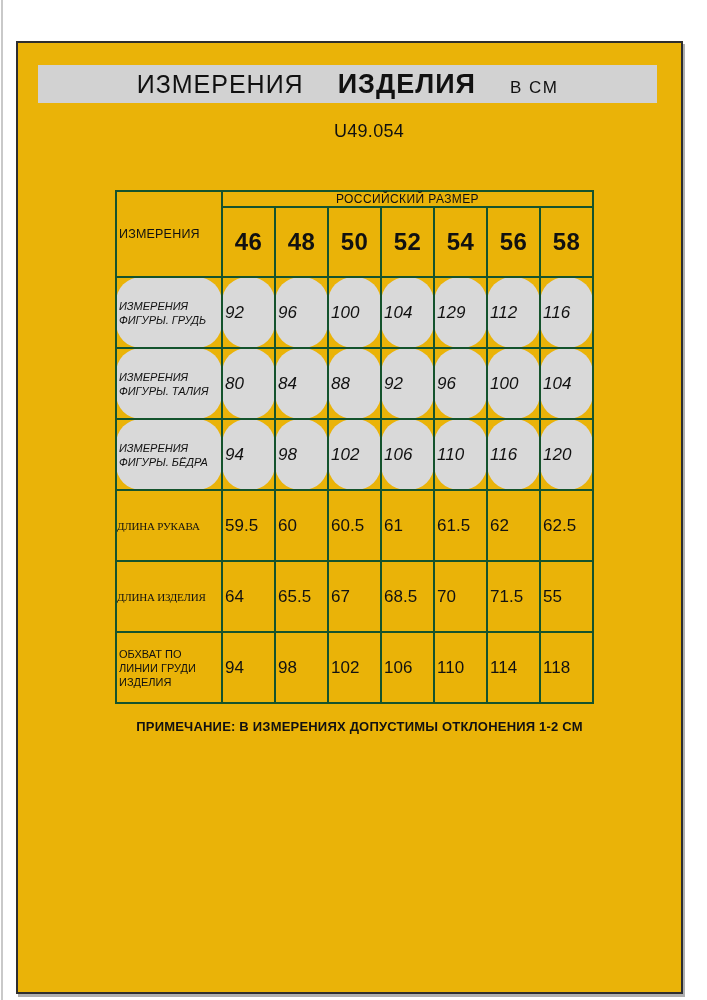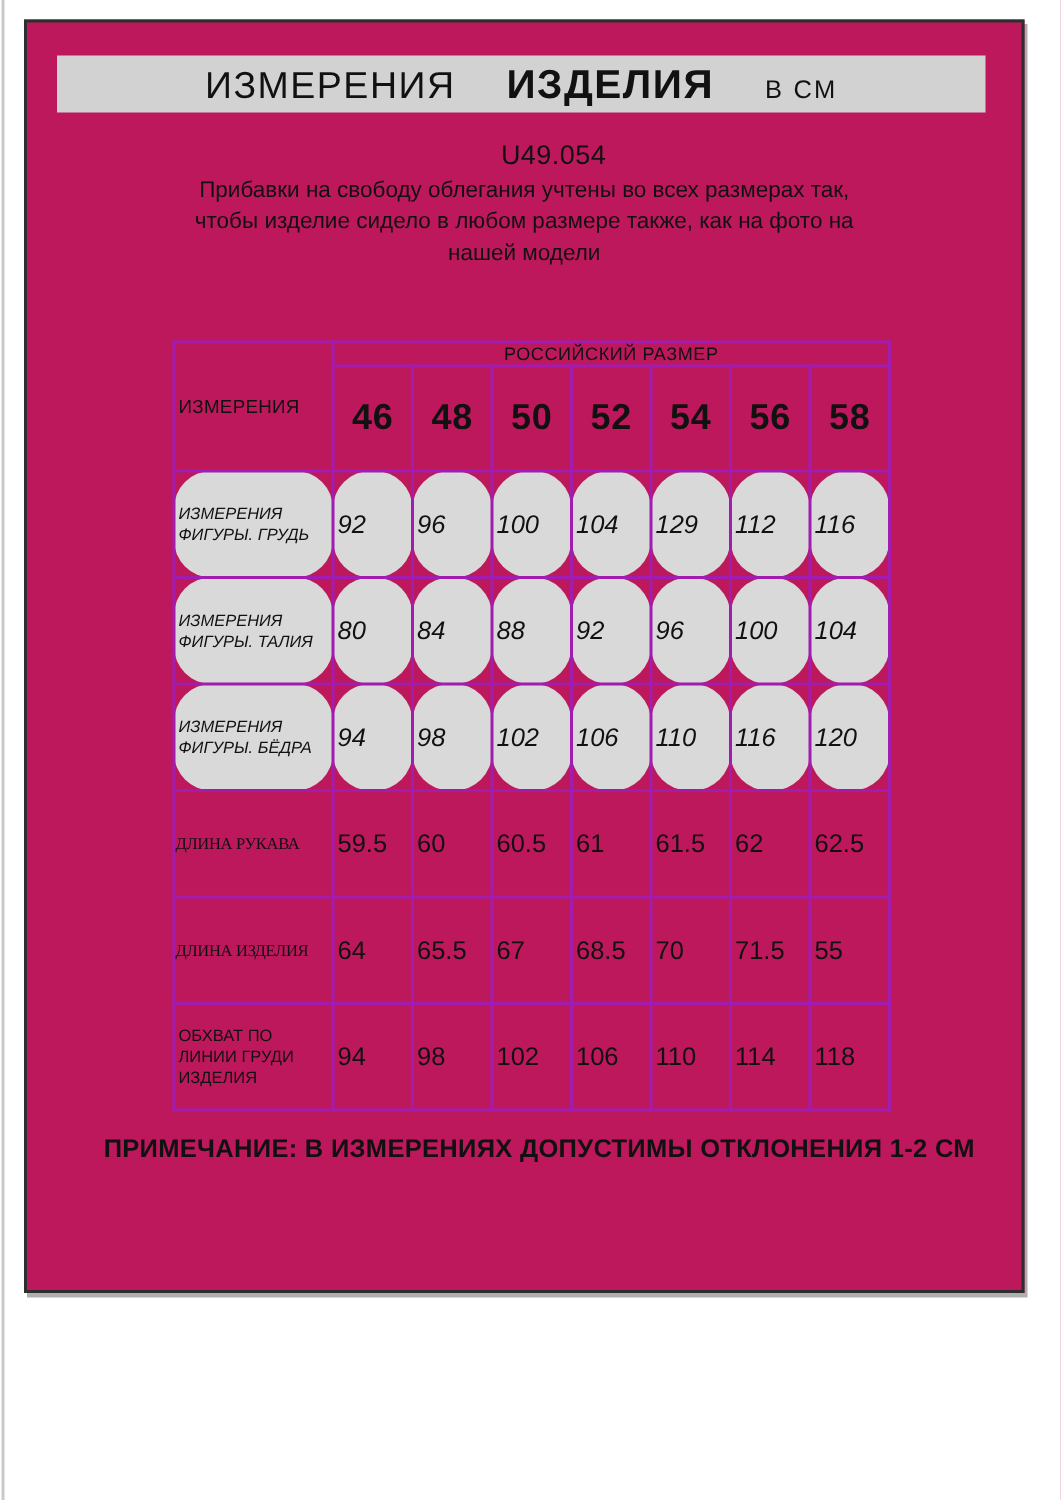--- a/index.html
+++ b/index.html
@@ -17,24 +17,24 @@
     overflow: hidden;
   }
   .scan-edge {
     position: absolute;
     left: 1px; top: 0;
     width: 2px; height: 1000px;
     background: #c9c9c9;
   }
   .frame {
     position: absolute;
-    left: 16px; top: 13px;
-    width: 667px; height: 849px;
+    left: 16px; top: 41px;
+    width: 667px; height: 953px;
     border: 2px solid #2e2e2e;
-    background: #be185d;
+    background: #eab308;
     box-shadow: 2px 3px 0 rgba(110,110,110,0.55);
   }
   
   .banner {
     margin: 22px 24px 0 20px;
     height: 38px;
     background: #d2d2d2;
     display: flex;
     justify-content: center;
     align-items: baseline;
@@ -74,21 +74,21 @@
   }
   
   table.size-table {
     border-collapse: collapse;
     table-layout: fixed;
     width: 479px;
     margin: 48px 0 0 97px;
     border: 2px solid #3a3a3a;
   }
   table.size-table td, table.size-table th {
-    border: 2px solid #a21caf;
+    border: 2px solid #14532d;
     vertical-align: middle;
     padding: 0 2px;
   }
   col.c-label { width: 106px; }
   th.group {
     height: 16px;
     font-weight: normal;
     font-size: 12px;
     letter-spacing: 0.4px;
     border-bottom-width: 1px;
@@ -111,46 +111,41 @@
   tr.figure td {
     background: #d9d9d9;
     font-style: italic;
     border-radius: 25px;
   }
   td.label.nowrap { white-space: nowrap; padding: 0; letter-spacing: -0.2px; font-size: 11.5px; font-family: Liberation Serif, serif; }
   
   .note {
     margin-top: 15px;
     text-align: center;
-    font-size: 17px;
+    font-size: 13px;
     font-weight: bold;
     letter-spacing: 0.2px;
     padding-left: 20px;
   }
 </style>
 </head>
 <body>
 
 <div class="canvas">
   <div class="scan-edge"></div>
   <div class="frame">
 
     <div class="banner">
       <span class="t1">ИЗМЕРЕНИЯ</span>
       <span class="t2">ИЗДЕЛИЯ</span>
       <span class="t3">В СМ</span>
     </div>
 
     <div class="article">U49.054</div>
 
-    <div class="desc">
-      <div>Прибавки на свободу облегания учтены во всех размерах так,</div>
-      <div>чтобы изделие сидело в любом размере также, как на фото на</div>
-      <div>нашей модели</div>
-    </div>
 
     <table class="size-table">
       <colgroup>
         <col class="c-label">
         <col>
           <col>
           <col>
           <col>
           <col>
           <col>

